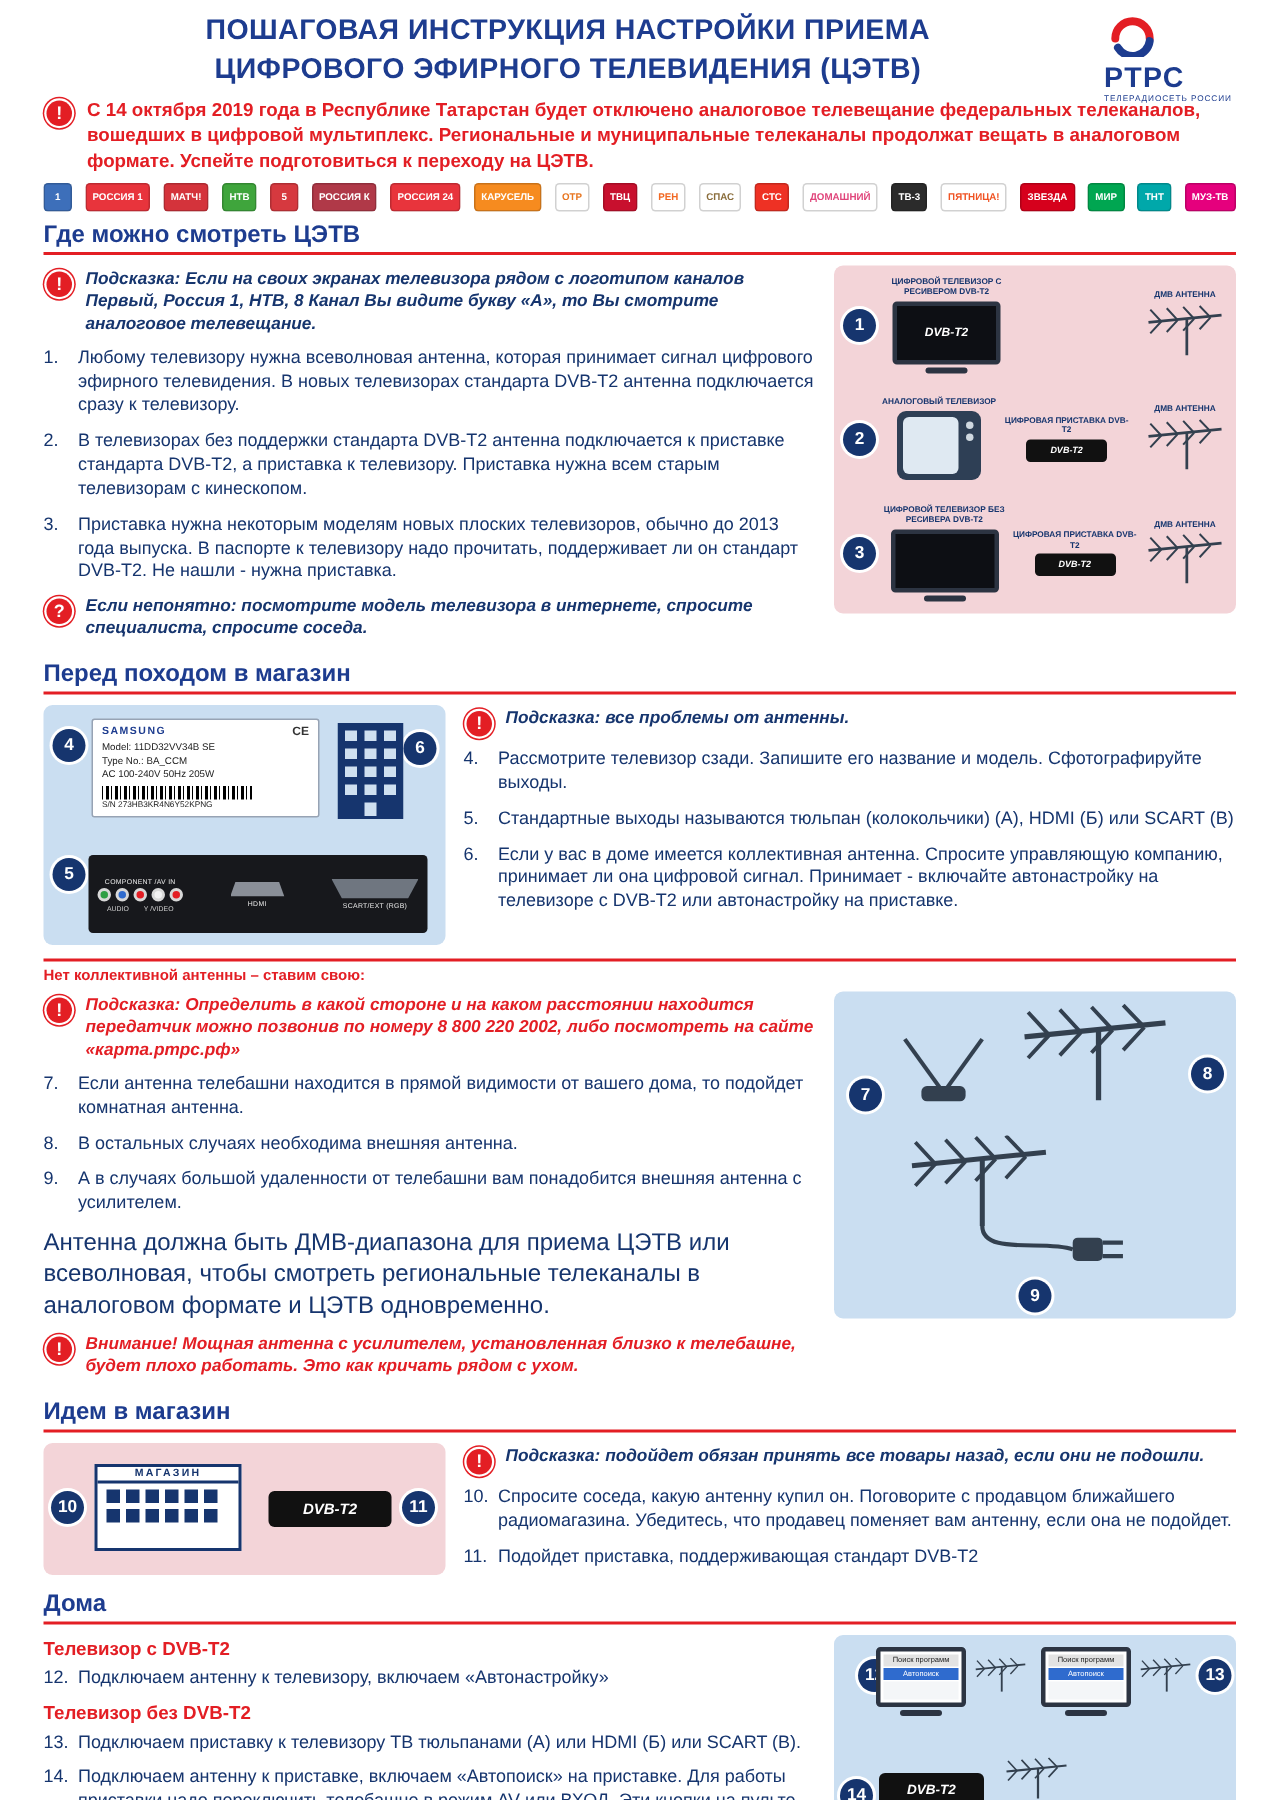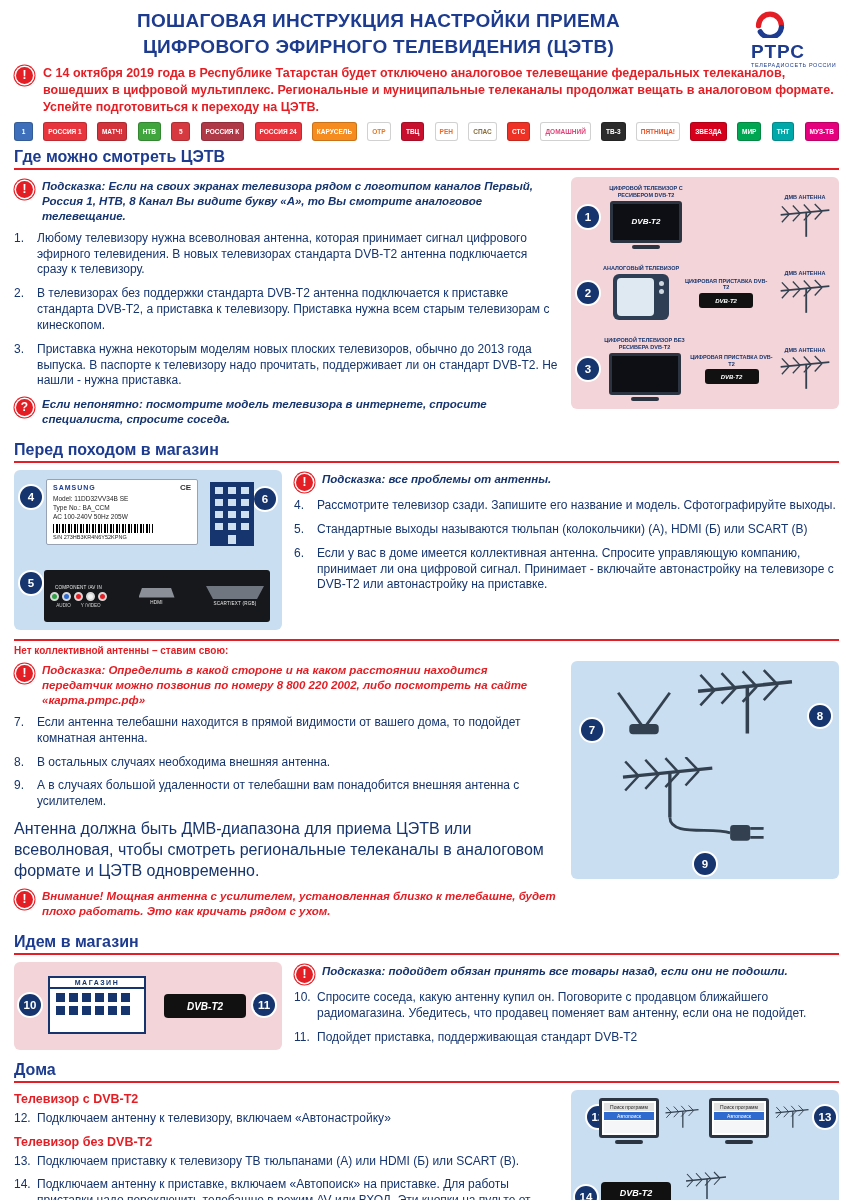--- a/index.html
+++ b/index.html
@@ -1,19 +1,19 @@
 <!DOCTYPE html>
 <html><head>
 <meta charset="utf-8">
 <style>
   * { margin:0; padding:0; box-sizing:border-box; }
   html,body { background:#fff; }
   body { width:853px; height:1200px; overflow:hidden;
          font-family:"Liberation Sans", sans-serif; color:#16356e; }
-  .page { width:853px; height:1200px; padding:8px 14px 0; position:relative; }
+  .page { width:853px; height:1200px; padding:8px 29px 0; position:relative; }
 
   
   .header { position:relative; padding-right:96px; margin-bottom:4px; }
   .title { text-align:center; font-size:19px; font-weight:bold; color:#1d3c8f;
            line-height:1.35; letter-spacing:.3px; }
   .rtrs { position:absolute; right:-4px; top:0; width:92px; text-align:left; }
   .rtrs-name { font-size:19px; font-weight:bold; color:#1d3c8f; letter-spacing:1px; line-height:1; }
   .rtrs-sub { font-size:5.5px; color:#1d3c8f; letter-spacing:.6px; margin-top:1px; }
 
   

